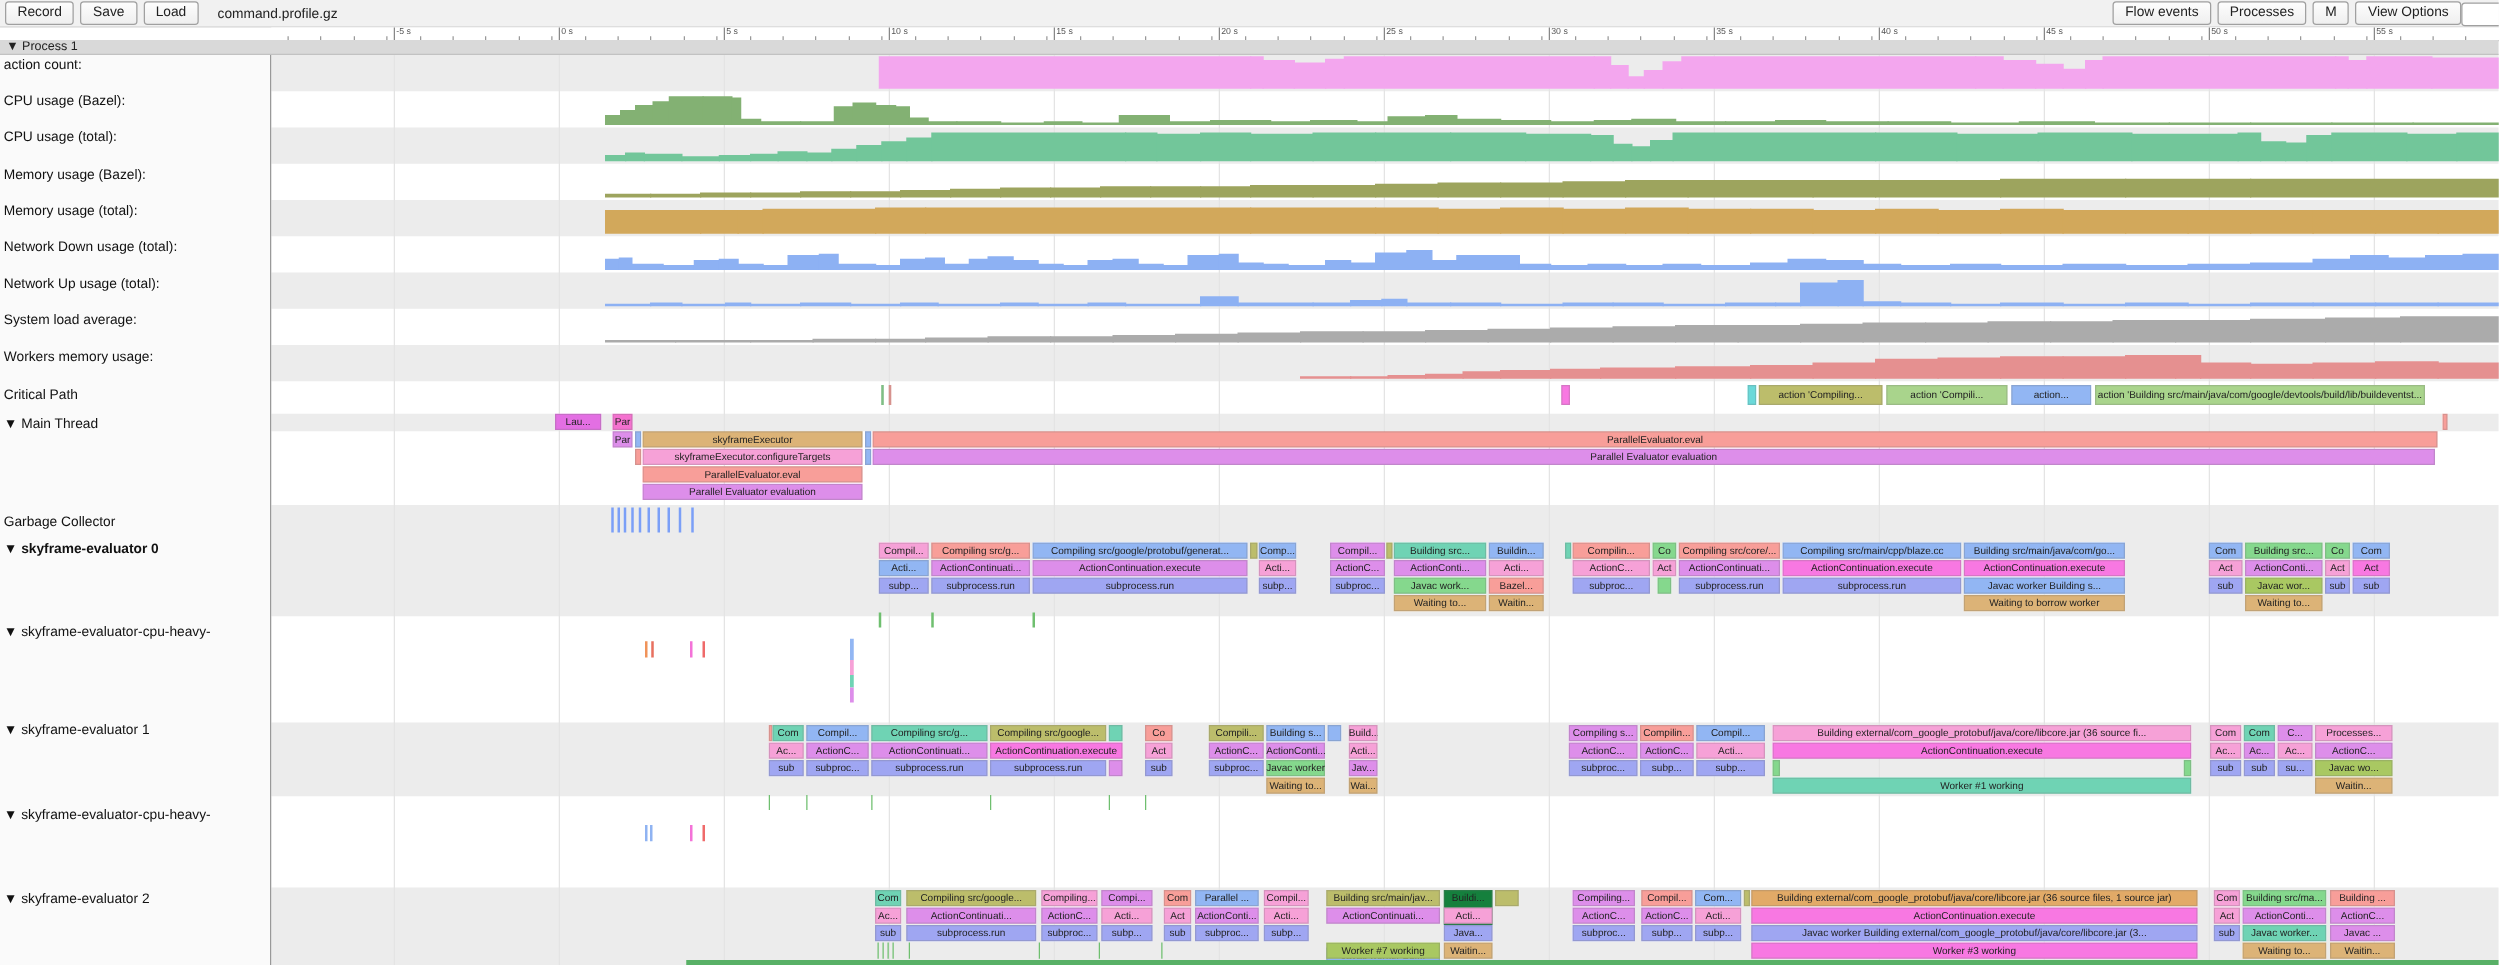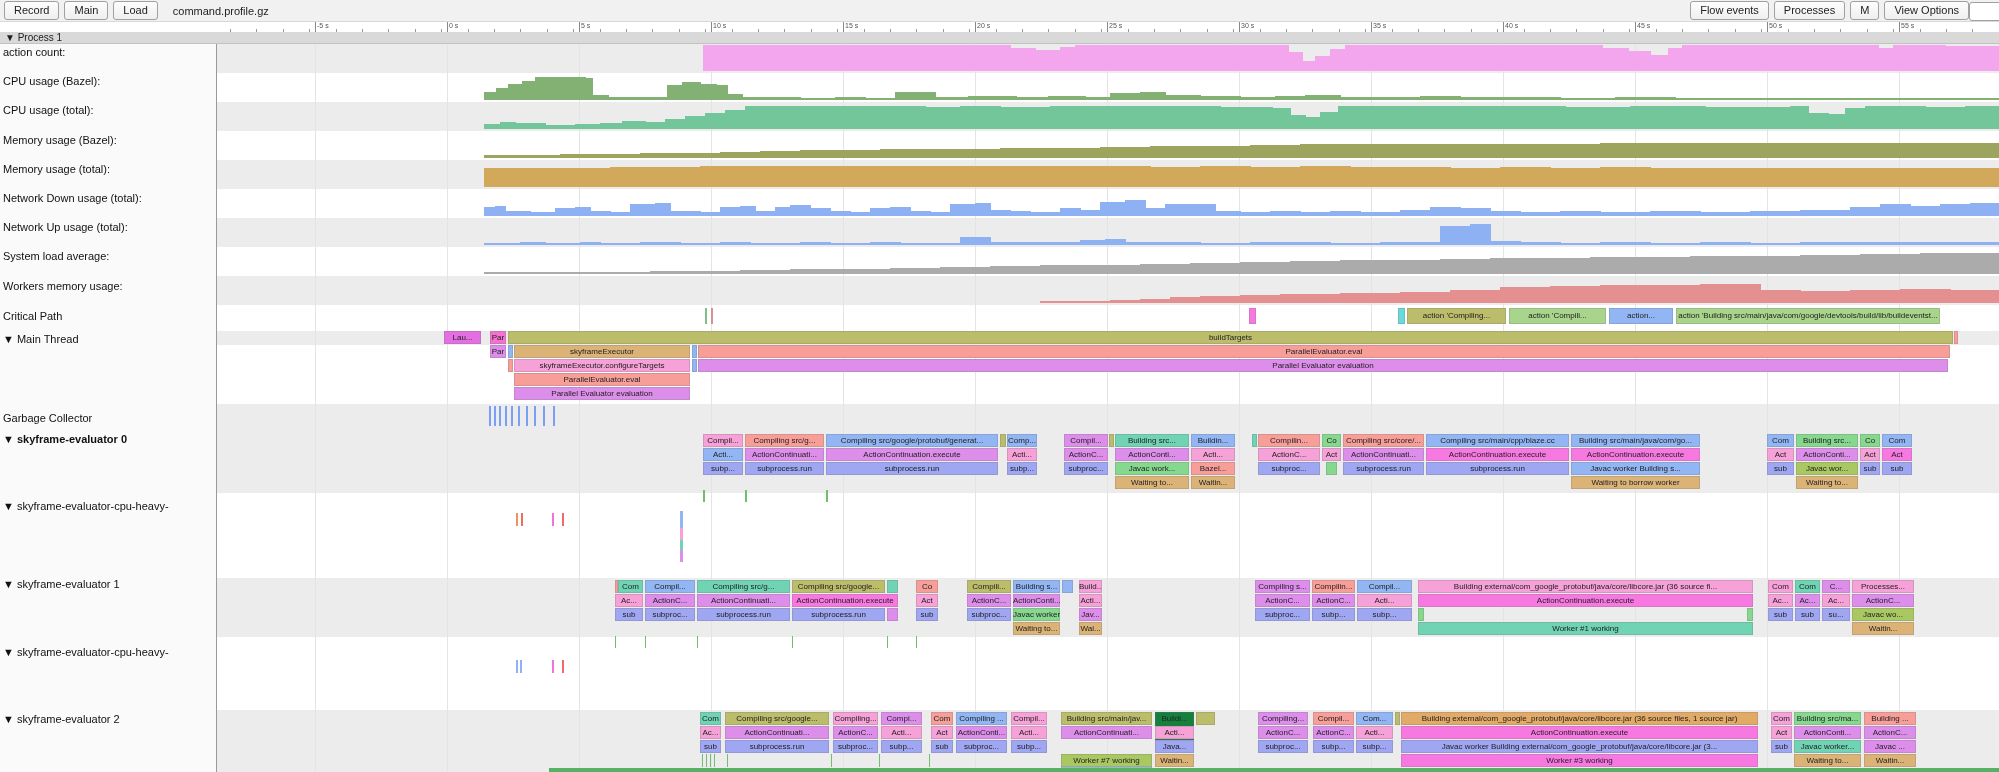--- a/index.html
+++ b/index.html
@@ -30,21 +30,21 @@
   .seg{position:absolute;}
   .bar{position:absolute;font-size:8px;text-align:center;overflow:hidden;white-space:nowrap;
        color:#222;box-shadow:inset 0 0 0 1px rgba(110,110,110,0.25);box-sizing:border-box;}
   .mark{position:absolute;}
 </style>
 </head>
 <body>
 
 <div class="toolbar">
   <button class="btn">Record</button>
-  <button class="btn">Main</button>
+  <button class="btn">Save</button>
   <button class="btn">Load</button>
   <span class="filename">command.profile.gz</span>
   <span class="right-group">
     <button class="btn">Flow events</button>
     <button class="btn">Processes</button>
     <button class="btn">M</button>
     <button class="btn">View Options</button>
   </span>
   <span class="stub-btn"></span>
 </div>
@@ -476,21 +476,20 @@
     <div class="bar" style="left: 705px; width: 2px; top: 264px; height: 16px; line-height: 16px; background: rgb(133, 216, 141);"></div>
     <div class="bar" style="left: 711px; width: 2px; top: 264px; height: 16px; line-height: 16px; background: rgb(248, 158, 153);"></div>
     <div class="bar" style="left: 1249px; width: 7px; top: 264px; height: 16px; line-height: 16px; background: rgb(248, 120, 226);"></div>
     <div class="bar" style="left: 1398px; width: 7px; top: 264px; height: 16px; line-height: 16px; background: rgb(106, 217, 217);"></div>
     <div class="bar" style="left: 1407px; width: 99px; top: 264px; height: 16px; line-height: 16px; background: rgb(188, 189, 107);">action 'Compiling...</div>
     <div class="bar" style="left: 1509px; width: 97px; top: 264px; height: 16px; line-height: 16px; background: rgb(169, 212, 140);">action 'Compili...</div>
     <div class="bar" style="left: 1609px; width: 64px; top: 264px; height: 16px; line-height: 16px; background: rgb(146, 182, 243);">action...</div>
     <div class="bar" style="left: 1676px; width: 264px; top: 264px; height: 16px; line-height: 16px; background: rgb(169, 212, 140);">action 'Building src/main/java/com/google/devtools/build/lib/buildeventst...</div>
     <div class="bar" style="left: 444px; width: 37px; top: 287px; height: 13px; line-height: 13px; background: rgb(227, 111, 227);">Lau...</div>
     <div class="bar" style="left: 490px; width: 16px; top: 287px; height: 13px; line-height: 13px; background: rgb(244, 113, 207);">Par</div>
-    <div class="bar" style="left: 508px; width: 1445px; top: 287px; height: 13px; line-height: 13px; background: rgb(188, 189, 107);">buildTargets</div>
     <div class="bar" style="left: 1954px; width: 4px; top: 287px; height: 13px; line-height: 13px; background: rgb(248, 158, 153);"></div>
     <div class="bar" style="left: 490px; width: 16px; top: 301px; height: 13px; line-height: 13px; background: rgb(221, 142, 234);">Par</div>
     <div class="bar" style="left: 508px; width: 5px; top: 301px; height: 13px; line-height: 13px; background: rgb(146, 182, 243);"></div>
     <div class="bar" style="left: 514px; width: 176px; top: 301px; height: 13px; line-height: 13px; background: rgb(220, 179, 119);">skyframeExecutor</div>
     <div class="bar" style="left: 692px; width: 5px; top: 301px; height: 13px; line-height: 13px; background: rgb(146, 182, 243);"></div>
     <div class="bar" style="left: 698px; width: 1252px; top: 301px; height: 13px; line-height: 13px; background: rgb(248, 158, 153);">ParallelEvaluator.eval</div>
     <div class="bar" style="left: 508px; width: 5px; top: 315px; height: 13px; line-height: 13px; background: rgb(248, 158, 153);"></div>
     <div class="bar" style="left: 514px; width: 176px; top: 315px; height: 13px; line-height: 13px; background: rgb(246, 161, 215);">skyframeExecutor.configureTargets</div>
     <div class="bar" style="left: 692px; width: 5px; top: 315px; height: 13px; line-height: 13px; background: rgb(146, 182, 243);"></div>
     <div class="bar" style="left: 698px; width: 1250px; top: 315px; height: 13px; line-height: 13px; background: rgb(221, 142, 234);">Parallel Evaluator evaluation</div>
@@ -606,21 +605,21 @@
     <div class="bar" style="left: 1852px; width: 62px; top: 564px; height: 13px; line-height: 13px; background: rgb(169, 200, 98);">Javac wo...</div>
     <div class="bar" style="left: 1013px; width: 47px; top: 578px; height: 13px; line-height: 13px; background: rgb(220, 179, 119);">Waiting to...</div>
     <div class="bar" style="left: 1079px; width: 23px; top: 578px; height: 13px; line-height: 13px; background: rgb(220, 179, 119);">Wai...</div>
     <div class="bar" style="left: 1418px; width: 335px; top: 578px; height: 13px; line-height: 13px; background: rgb(111, 211, 180);">Worker #1 working</div>
     <div class="bar" style="left: 1852px; width: 62px; top: 578px; height: 13px; line-height: 13px; background: rgb(220, 179, 119);">Waitin...</div>
     <div class="bar" style="left: 700px; width: 21px; top: 668px; height: 13px; line-height: 13px; background: rgb(111, 211, 180);">Com</div>
     <div class="bar" style="left: 725px; width: 104px; top: 668px; height: 13px; line-height: 13px; background: rgb(188, 189, 107);">Compiling src/google...</div>
     <div class="bar" style="left: 833px; width: 45px; top: 668px; height: 13px; line-height: 13px; background: rgb(246, 161, 215);">Compiling...</div>
     <div class="bar" style="left: 881px; width: 41px; top: 668px; height: 13px; line-height: 13px; background: rgb(221, 142, 234);">Compi...</div>
     <div class="bar" style="left: 931px; width: 22px; top: 668px; height: 13px; line-height: 13px; background: rgb(248, 158, 153);">Com</div>
-    <div class="bar" style="left: 956px; width: 51px; top: 668px; height: 13px; line-height: 13px; background: rgb(146, 182, 243);">Compiling ...</div>
+    <div class="bar" style="left: 956px; width: 51px; top: 668px; height: 13px; line-height: 13px; background: rgb(146, 182, 243);">Parallel ...</div>
     <div class="bar" style="left: 1011px; width: 36px; top: 668px; height: 13px; line-height: 13px; background: rgb(246, 161, 215);">Compil...</div>
     <div class="bar" style="left: 1061px; width: 91px; top: 668px; height: 13px; line-height: 13px; background: rgb(188, 189, 107);">Building src/main/jav...</div>
     <div class="bar" style="left: 1155px; width: 39px; top: 668px; height: 28px; line-height: 13px; background: #15803d;">Buildi...</div>
     <div class="bar" style="left: 1196px; width: 19px; top: 668px; height: 13px; line-height: 13px; background: rgb(188, 189, 107);"></div>
     <div class="bar" style="left: 1258px; width: 50px; top: 668px; height: 13px; line-height: 13px; background: rgb(221, 142, 234);">Compiling...</div>
     <div class="bar" style="left: 1313px; width: 41px; top: 668px; height: 13px; line-height: 13px; background: rgb(248, 158, 153);">Compil...</div>
     <div class="bar" style="left: 1356px; width: 37px; top: 668px; height: 13px; line-height: 13px; background: rgb(146, 182, 243);">Com...</div>
     <div class="bar" style="left: 1395px; width: 5px; top: 668px; height: 13px; line-height: 13px; background: rgb(188, 189, 107);"></div>
     <div class="bar" style="left: 1401px; width: 357px; top: 668px; height: 13px; line-height: 13px; background: rgb(226, 170, 103);">Building external/com_google_protobuf/java/core/libcore.jar (36 source files, 1 source jar)</div>
     <div class="bar" style="left: 1771px; width: 21px; top: 668px; height: 13px; line-height: 13px; background: rgb(246, 161, 215);">Com</div>

